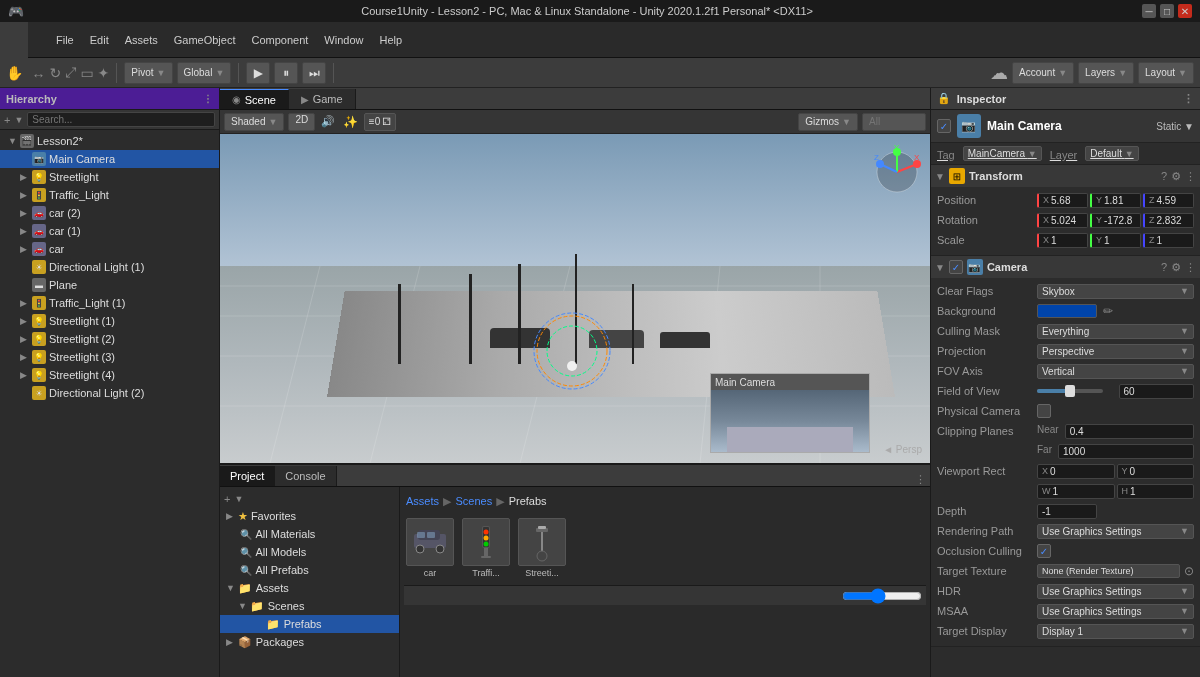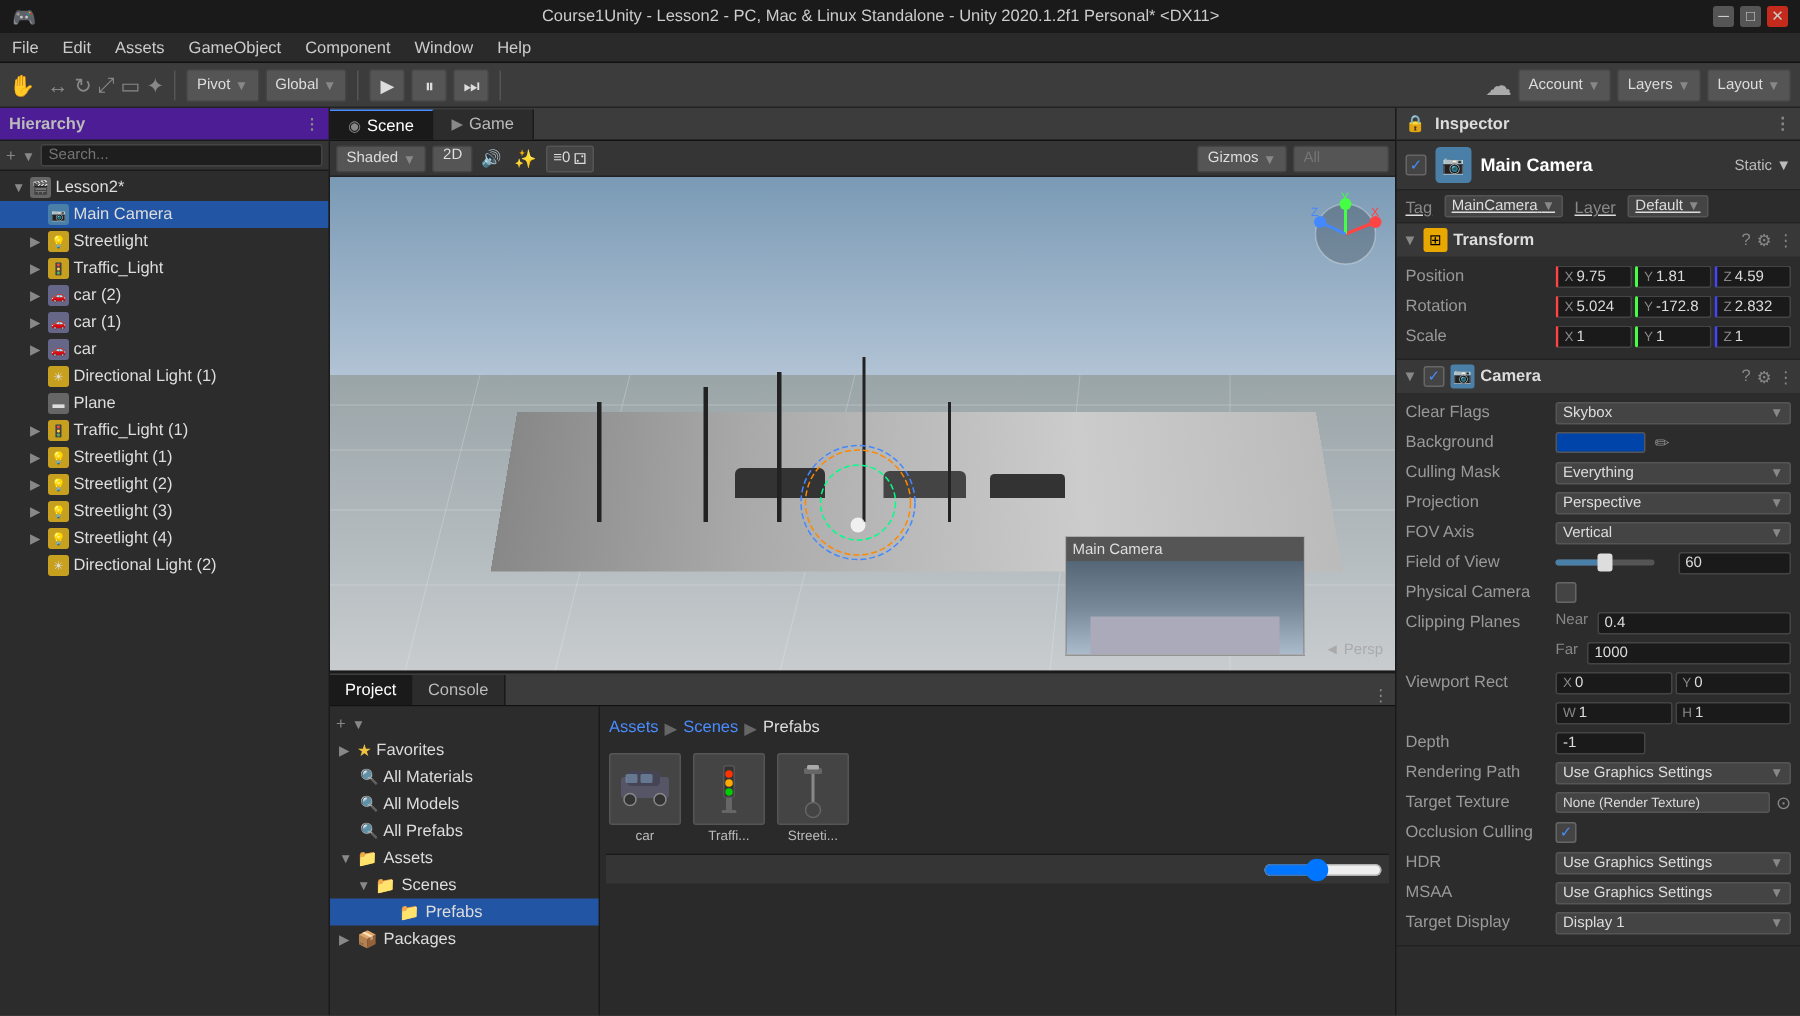--- a/index.html
+++ b/index.html
@@ -6,21 +6,21 @@
     body { width: 1200px; height: 677px; overflow: hidden; font-family: 'Segoe UI', Arial, sans-serif; font-size: 11px; background: #3c3c3c; color: #ddd; }
     
     
     #titlebar { height: 22px; background: #1a1a1a; display: flex; align-items: center; padding: 0 8px; color: #ccc; font-size: 11px; }
     #titlebar .title { flex: 1; text-align: center; }
     #titlebar .win-controls { display: flex; gap: 4px; }
     #titlebar .win-btn { width: 14px; height: 14px; border-radius: 2px; display: flex; align-items: center; justify-content: center; font-size: 10px; cursor: pointer; background: #555; color: #ccc; }
     #titlebar .win-btn.close { background: #c42b1c; }
     
     
-    #menubar { height: 20px; background: #2a2a2a; display: flex; align-items: center; padding: 0 0; border-bottom: 1px solid #111; }
+    #menubar { height: 36px; background: #2a2a2a; display: flex; align-items: center; padding: 0 20px; border-bottom: 1px solid #111; margin-left: 28px; }
     .menu-item { padding: 2px 8px; color: #ccc; cursor: pointer; font-size: 11px; }
     
     
     #toolbar { height: 30px; background: #3c3c3c; display: flex; align-items: center; padding: 0 6px; gap: 4px; border-bottom: 1px solid #222; }
     .toolbar-btn { height: 22px; padding: 0 6px; background: #555; border: 1px solid #444; color: #ddd; font-size: 10px; cursor: pointer; border-radius: 2px; display: flex; align-items: center; gap: 3px; }
     .toolbar-sep { width: 1px; height: 20px; background: #555; margin: 0 3px; }
     .toolbar-play-btn { width: 24px; height: 22px; background: #555; border: 1px solid #444; color: #ddd; cursor: pointer; border-radius: 2px; display: flex; align-items: center; justify-content: center; font-size: 12px; }
     
     
     #main { display: flex; height: calc(677px - 72px); }
@@ -603,21 +603,21 @@
           <span>⋮</span>
         </div>
       </div>
       <div class="comp-body">
 
         <div class="field-row">
           <span class="field-label">Position</span>
           <div class="field-value">
             <div class="field-num x-axis">
               <span class="axis">X</span>
-              <span>9.75</span>
+              <span>5.68</span>
             </div>
             <div class="field-num y-axis">
               <span class="axis">Y</span>
               <span>1.81</span>
             </div>
             <div class="field-num z-axis">
               <span class="axis">Z</span>
               <span>4.59</span>
             </div>
           </div>
@@ -790,35 +790,35 @@
 
         <div class="field-row">
           <span class="field-label">Rendering Path</span>
           <div class="field-dropdown">
             <span>Use Graphics Settings</span>
             <span class="arrow">▼</span>
           </div>
         </div>
 
         <div class="field-row">
+          <span class="field-label">Occlusion Culling</span>
+          <div class="field-checkbox checkbox-checked"></div>
+        </div>
+
+        <div class="field-row">
           <span class="field-label">Target Texture</span>
           <div class="field-value">
             <div class="field-dropdown" style="flex:1; font-size:9px;">
               <span>None (Render Texture)</span>
             </div>
             <span style="color:#888; font-size:12px; cursor:pointer; margin-left:2px;">⊙</span>
           </div>
         </div>
 
         <div class="field-row">
-          <span class="field-label">Occlusion Culling</span>
-          <div class="field-checkbox checkbox-checked"></div>
-        </div>
-
-        <div class="field-row">
           <span class="field-label">HDR</span>
           <div class="field-dropdown">
             <span>Use Graphics Settings</span>
             <span class="arrow">▼</span>
           </div>
         </div>
 
         <div class="field-row">
           <span class="field-label">MSAA</span>
           <div class="field-dropdown">

